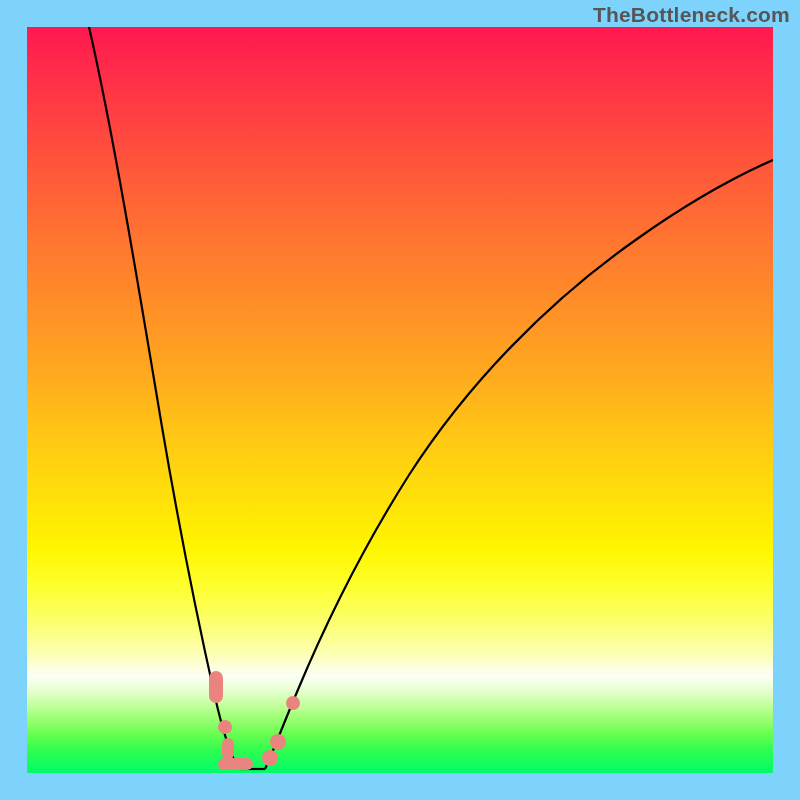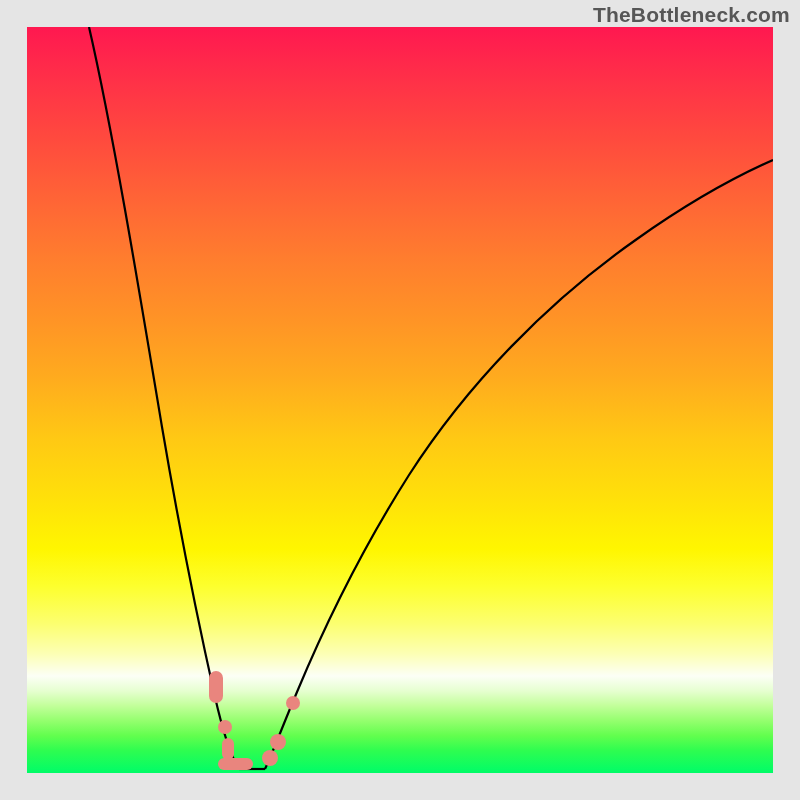--- a/index.html
+++ b/index.html
@@ -1,21 +1,21 @@
 <!DOCTYPE html>
 <html><head>
 <meta charset="utf-8">
 <style>
   * { margin: 0; padding: 0; box-sizing: border-box; }
   html, body { width: 800px; height: 800px; overflow: hidden; background: #000; }
   .frame {
     position: relative;
     width: 800px;
     height: 800px;
-    background: #e5e5e5;
+    background: #7dd3fc;
   }
   .plot-area {
     position: absolute;
     left: 27px;
     top: 27px;
     width: 746px;
     height: 746px;
     background: linear-gradient(to bottom,
       #ff1850 0%,
       #ff3048 7%,

